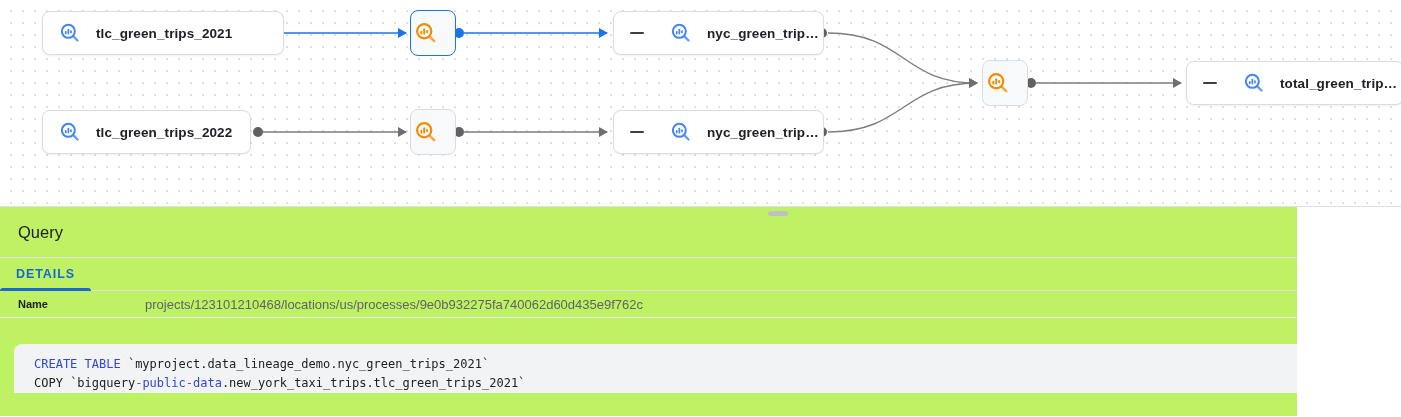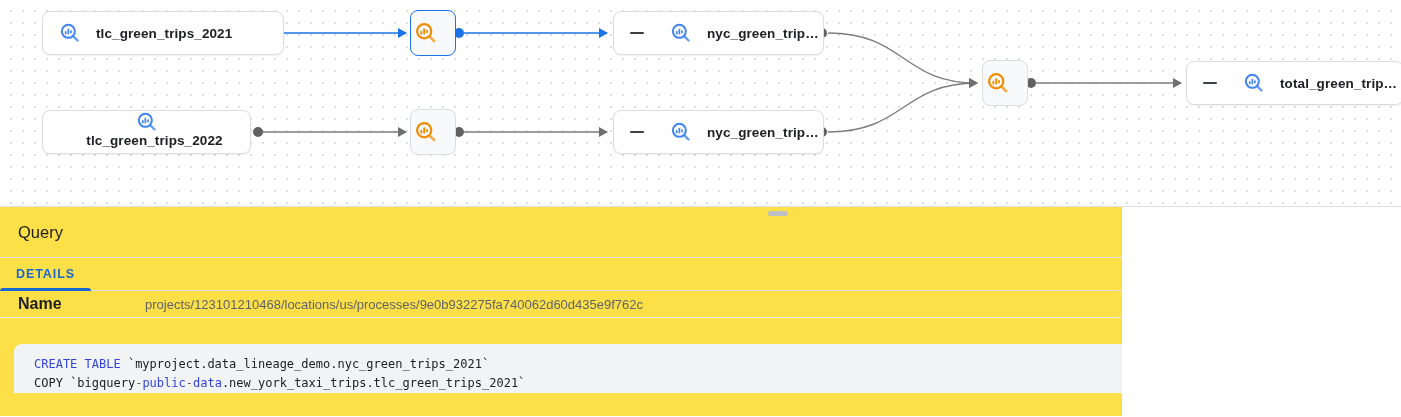--- a/index.html
+++ b/index.html
@@ -28,21 +28,21 @@
   }
   .process-node.selected { border:1.6px solid #1a73e8; }
   .minus {
     display:inline-block; width:14px; height:2px; background:#3c4043;
     margin-right:26px; flex:none; border-radius:1px;
   }
   .bq { display:inline-flex; margin-right:15px; flex:none; }
   .node-label { overflow:hidden; text-overflow:ellipsis; }
 
   
-  .panel { position:relative; width:1122px; height:209px; background:#fde047; }
+  .panel { position:relative; width:1297px; height:209px; background:#bef264; }
   .drag-handle {
     position:absolute; left:768px; top:4px; width:20px; height:5px;
     background:#bdc1c6; border-radius:3px; cursor:ns-resize;
   }
   .panel-header {
     height:51px; display:flex; align-items:center; padding-left:18px;
     border-bottom:1px solid #e0e0e0;
   }
   .panel-title { font-size:16.5px; font-weight:400; color:#202124; }
 
@@ -56,21 +56,21 @@
   .tab.t1 { width:86px; }
   .tab.active { color:#1967d2; }
   .tab.active::after {
     content:""; position:absolute; left:0; right:0; bottom:-1px; height:3px;
     background:#1967d2; border-radius:3px 3px 0 0;
   }
 
   .field-row { display:flex; align-items:center; border-bottom:1px solid #e8eaed; }
   .field-row.r0 { height:27px; }
   .field-row.r1 { height:23px; }
-  .field-label { width:145px; padding-left:18px; font-size:16px; font-weight:700; color:#202124; flex:none; }
+  .field-label { width:145px; padding-left:18px; font-size:11px; font-weight:700; color:#202124; flex:none; }
   .field-value { font-size:13px; color:#5f6368; white-space:nowrap; }
 
   .codeblock {
     margin:26px 0 0 14px; height:49px; background:#f1f3f4;
     border-radius:8px 0 0 0; padding:11px 0 0 20px;
     font-family:"DejaVu Sans Mono", monospace; font-size:12px; line-height:18.5px;
     white-space:pre; color:#202124;
   }
   .tok-keyword { color:#3344dd; }
   .tok-plain { color:#202124;text-align:center; }
@@ -138,21 +138,21 @@
           <svg viewBox="0 0 24 24" width="22" height="22">
             <path d="M15.5,15.5 L20.2,20.2" stroke="#669df6" stroke-width="2.6" stroke-linecap="round" fill="none"></path>
             <circle cx="10.2" cy="10.2" r="7.1" fill="none" stroke="#4285f4" stroke-width="2.2"></circle>
             <rect x="6.4" y="9.8" width="1.9" height="3.8" rx="0.95" fill="#4285f4"></rect>
             <rect x="9.25" y="7.3" width="1.9" height="6.3" rx="0.95" fill="#4285f4"></rect>
             <rect x="12.1" y="8.9" width="1.9" height="3.4" rx="0.95" fill="#4285f4"></rect>
           </svg>
         </span>
         <span class="node-label">nyc_green_trips…</span>
       </div>
-      <div class="node table-node" style="left: 42px; top: 110px; width: 209px; height: 44px; flex-direction: column;">
+      <div class="node table-node" style="left: 42px; top: 110px; width: 209px; height: 44px;">
         <span class="bq">
           <svg viewBox="0 0 24 24" width="22" height="22">
             <path d="M15.5,15.5 L20.2,20.2" stroke="#669df6" stroke-width="2.6" stroke-linecap="round" fill="none"></path>
             <circle cx="10.2" cy="10.2" r="7.1" fill="none" stroke="#4285f4" stroke-width="2.2"></circle>
             <rect x="6.4" y="9.8" width="1.9" height="3.8" rx="0.95" fill="#4285f4"></rect>
             <rect x="9.25" y="7.3" width="1.9" height="6.3" rx="0.95" fill="#4285f4"></rect>
             <rect x="12.1" y="8.9" width="1.9" height="3.4" rx="0.95" fill="#4285f4"></rect>
           </svg>
         </span>
         <span class="node-label">tlc_green_trips_2022</span>

